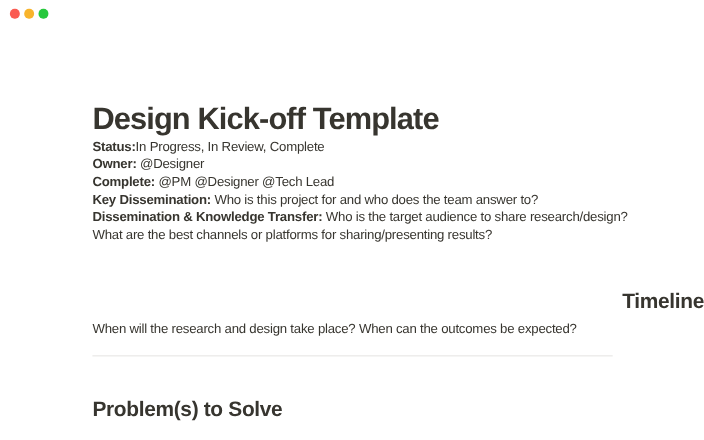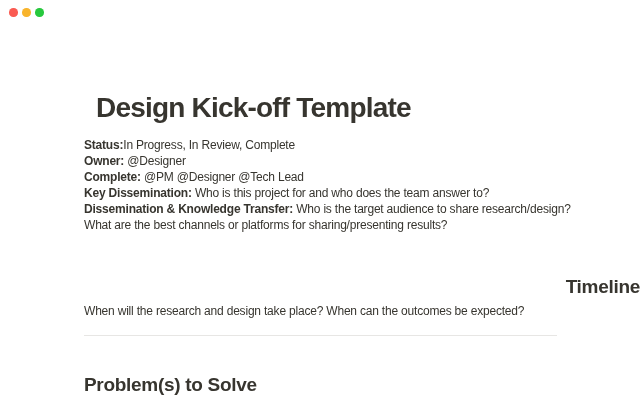--- a/index.html
+++ b/index.html
@@ -29,30 +29,29 @@
     display: inline-block;
   }
   .dot.red    { background: #fa5b52; }
   .dot.yellow { background: #f8b42c; }
   .dot.green  { background: #27c83d; }
 
   .content {
     margin: 90px 0 0 84px;
   }
   .page-title {
-    margin: 12px;
+    margin: 0;
     font-size: 28px;
     font-weight: 700;
     line-height: 35px;
     letter-spacing: -0.8px;
     color: #37352f;
     cursor: text;
   }
   .props {
-    margin-top: 11px;
   }
   .prop-row {
     margin: 0;
     font-size: 12px;
     line-height: 16px;
     letter-spacing: -0.2px;
     white-space: nowrap;
     cursor: text;
   }
   .prop-row strong {

